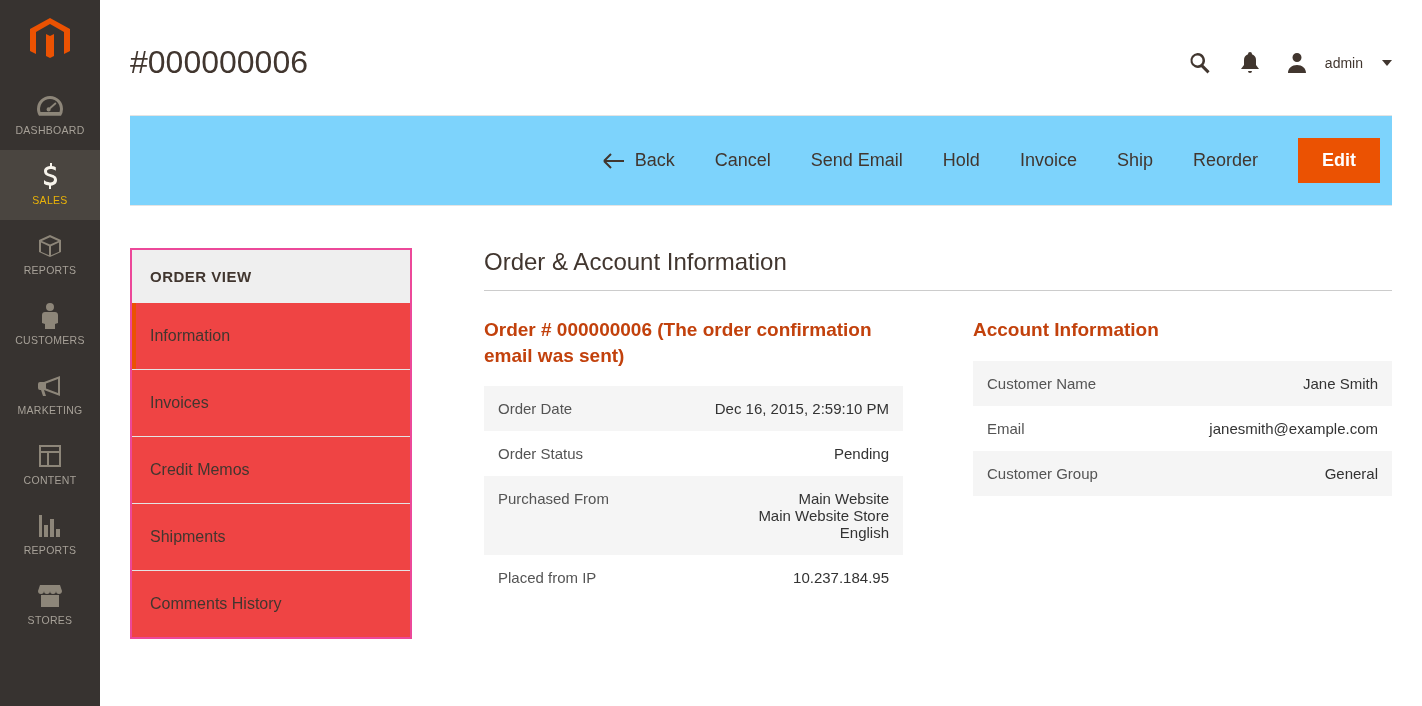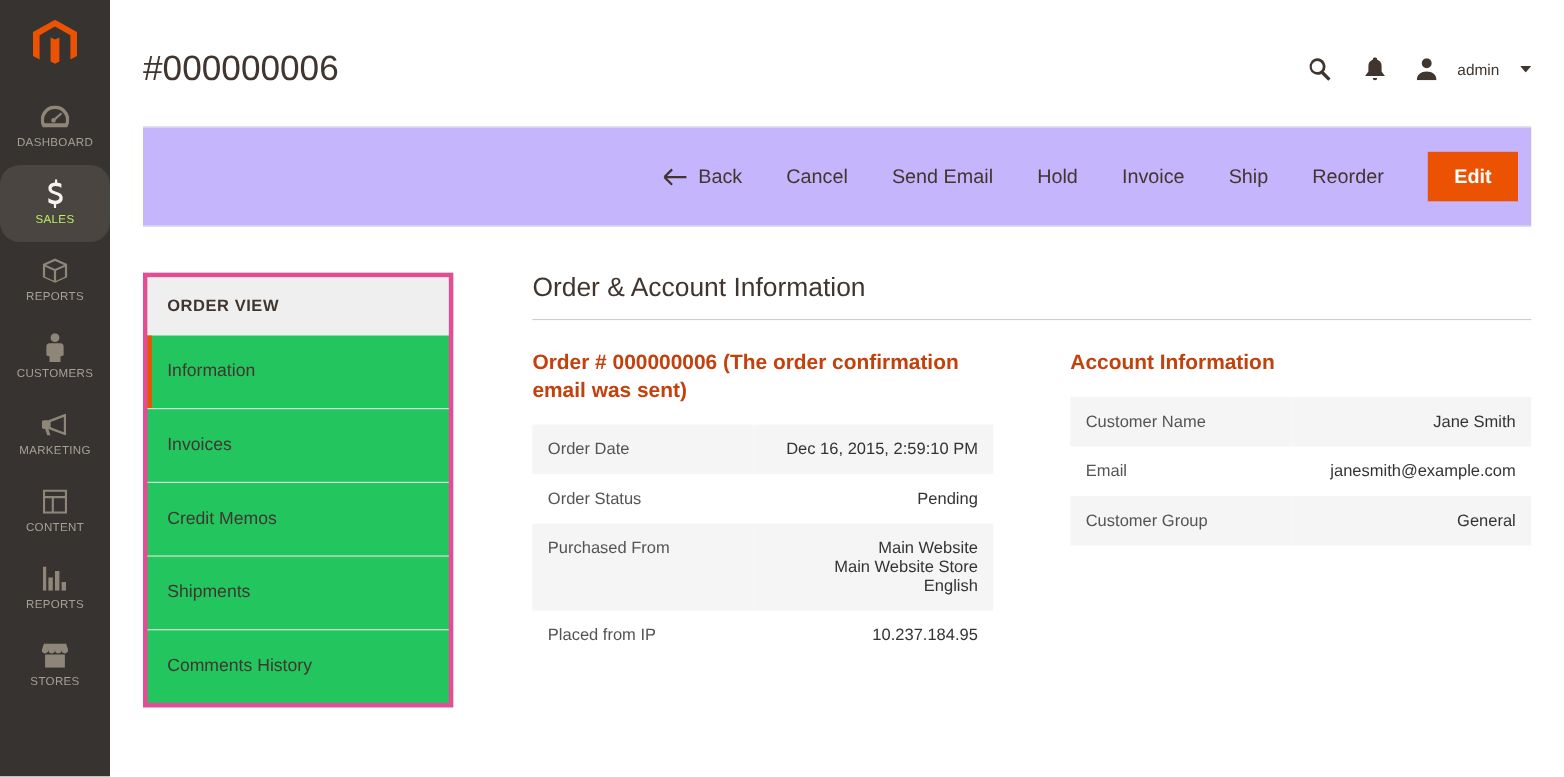--- a/index.html
+++ b/index.html
@@ -3,41 +3,41 @@
 <meta charset="utf-8">
 <style>
   * { box-sizing: border-box; margin: 0; padding: 0; }
   body { font-family: 'Helvetica Neue', Arial, sans-serif; color: #333; background: #fff; }
   .app { display: flex; min-height: 706px; }
 
   
   .vnav { width: 100px; min-width: 100px; background: #373330; display: flex; flex-direction: column; }
   .vnav-logo { height: 80px; display: flex; align-items: center; justify-content: center; }
   .vnav-item { padding: 12px 4px 14px; display: flex; flex-direction: column; align-items: center; cursor: pointer; color: #a6a097; }
-  .vnav-item.active { background: #4a4540; color: #bef264; border-radius: 18px; }
+  .vnav-item.active { background: #4a4540; color: #eab308; }
   .vnav-item .vicon { height: 28px; display:flex; align-items:center; justify-content:center; }
   .vnav-item .vlabel { font-size: 10.5px; letter-spacing: 0.3px; margin-top: 4px; text-align:center; }
 
   
   .main { flex: 1; display: flex; flex-direction: column; padding: 18px 30px; }
   .topbar { display: flex; align-items: center; padding: 26px 0 34px; }
   .page-title { font-size: 32px; font-weight: 400; color: #41362f; flex: 1; }
   .top-actions { display: flex; align-items: center; gap: 28px; }
   .top-icon { cursor: pointer; display:flex; align-items:center; }
   .user-chip { display: flex; align-items: center; gap: 19px; cursor: pointer; font-size: 14px; color: #41362f; }
 
   
-  .actionbar { background: #c4b5fd; border: 1px solid #e4e4e4; border-left: none; border-right: none; padding: 22px 12px; display: flex; justify-content: flex-end; align-items: center; gap: 40px; }
+  .actionbar { background: #7dd3fc; border: 1px solid #e4e4e4; border-left: none; border-right: none; padding: 22px 12px; display: flex; justify-content: flex-end; align-items: center; gap: 40px; }
   .actionbar .ab-btn { font-size: 18px; color: #41362f; cursor: pointer; display: inline-flex; align-items: center; gap: 10px; }
   .actionbar .ab-btn.back .arrow { font-size: 20px; }
   .ab-primary { background: #eb5202; color: #fff; padding: 12px 24px; font-size: 18px; font-weight: 600; cursor: pointer; }
 
   
   .content { display: flex; gap: 30px; padding-top: 42px; }
-  .sidepanel { width: 282px; min-width: 282px; border: 4px solid #ec4899; background:#22c55e; }
+  .sidepanel { width: 282px; min-width: 282px; border: 2px solid #ec4899; background:#ef4444; }
   .sidepanel-header { background: #efefef; padding: 18px 18px; font-size: 15px; font-weight: 700; letter-spacing: 0.5px; color: #41362f; }
   .side-tab { padding: 24px 18px; font-size: 16px; color: #41362f; border-top: 1px solid #e4e4e4; cursor: pointer; }
   .side-tab:first-of-type { border-top: none; }
   .side-tab.active { border-left: 4px solid #eb5202; padding-left: 14px; font-weight: 400; }
 
   .details { flex: 1; margin-left: 42px; }
   .section-title { font-size: 24px; color: #41362f; font-weight: 400; padding-bottom: 14px; border-bottom: 1px solid #ccc; margin-bottom: 26px; }
   .two-col { display: flex; gap: 70px; }
   .col { flex: 1; min-width: 0; }
   .subheading { font-size: 19px; font-weight: 700; color: #c2410c; margin-bottom: 18px; line-height: 1.35; }

